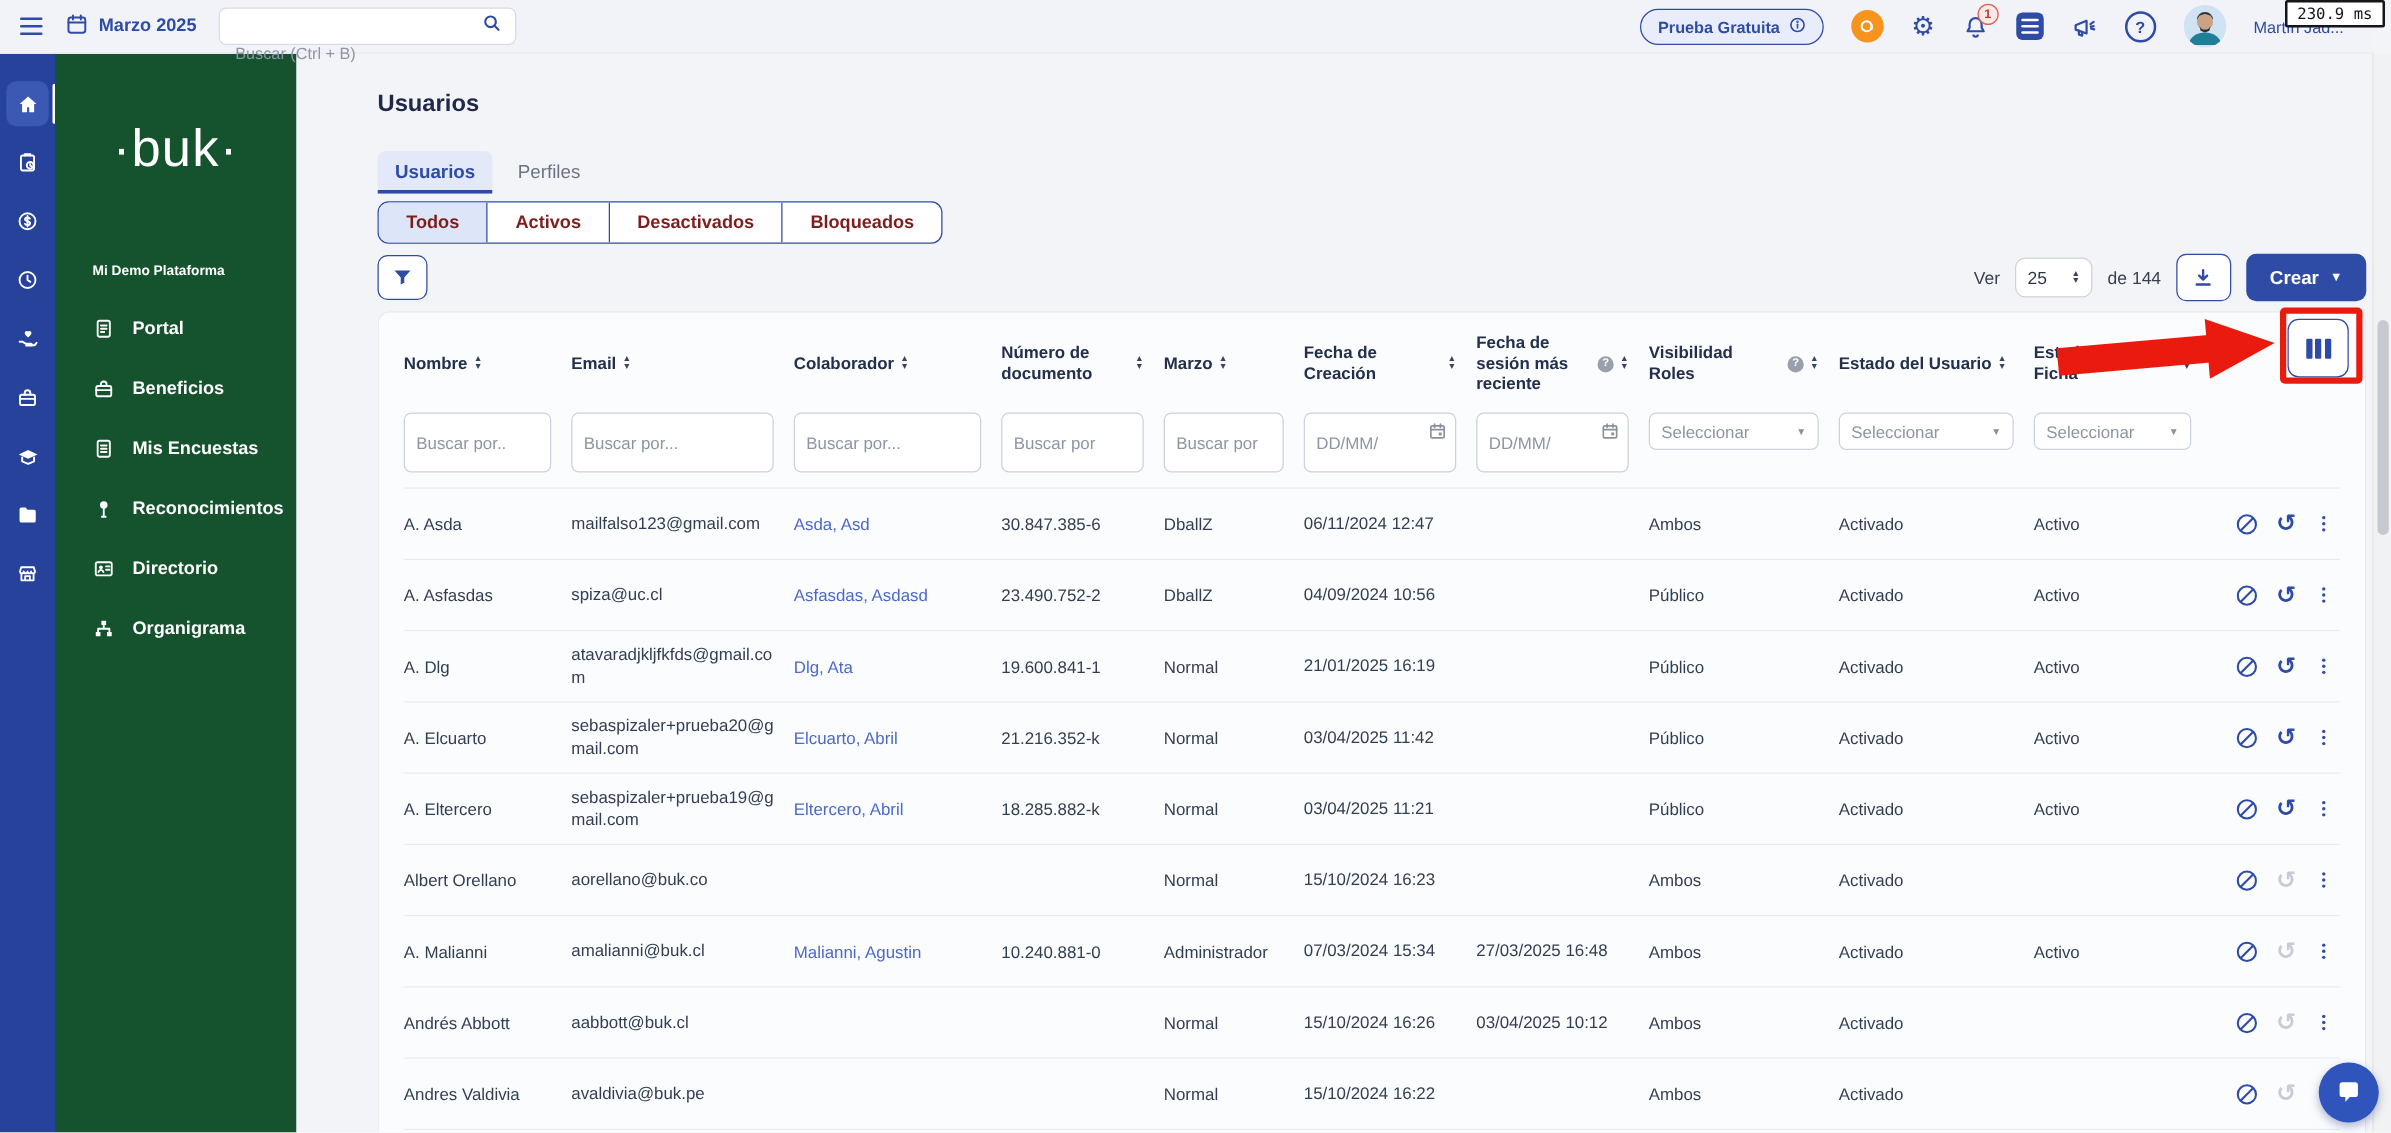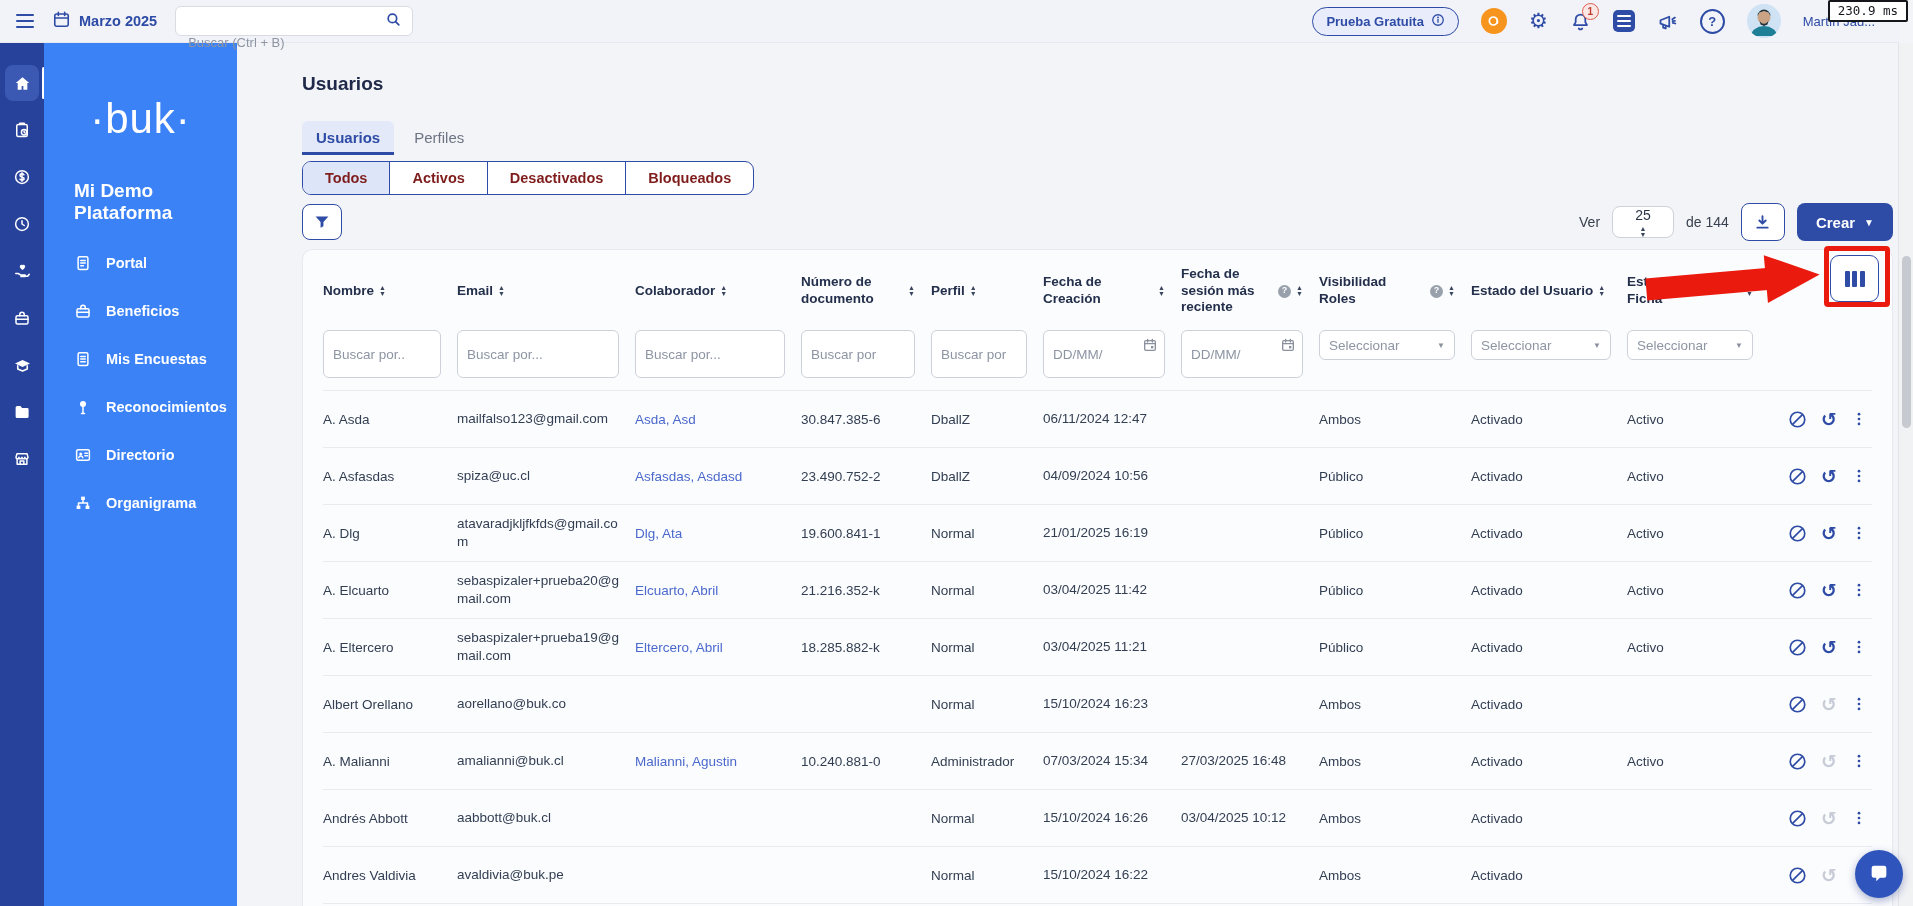--- a/index.html
+++ b/index.html
@@ -34,41 +34,41 @@
   
   .perf{position:absolute;top:0;right:5px;padding:1px 8px 2px;background:#fff;border:2px solid #15151c;border-radius:2px;
         font-family:"DejaVu Sans Mono",monospace;font-size:12.5px;color:#15151c;z-index:60;}
   
   .rail{position:absolute;top:43px;left:0;width:44px;bottom:0;background:#27429a;display:flex;flex-direction:column;
         align-items:center;padding-top:22px;gap:11px;box-sizing:border-box;z-index:4;}
   .rail-item{width:34px;height:36px;border-radius:8px;display:flex;align-items:center;justify-content:center;position:relative;cursor:pointer;}
   .rail-item.active{background:#3b58b3;}
   .rail-item.active::after{content:"";position:absolute;right:-6px;top:2px;width:3.5px;height:32px;background:#fff;border-radius:2px;}
   
-  .sidebar{position:absolute;top:43px;left:44px;width:193px;bottom:0;background:#3b82f6;color:#fff;z-index:4;}
+  .sidebar{position:absolute;top:43px;left:44px;width:193px;bottom:0;background:#14532d;color:#fff;z-index:4;}
   .logo{position:absolute;top:52px;left:0;right:0;text-align:center;font-size:42px;font-weight:500;letter-spacing:1px;}
-  .company{position:absolute;top:137px;left:30px;font-weight:bold;font-size:19px;}
+  .company{position:absolute;top:168px;left:30px;font-weight:bold;font-size:11px;}
   .nav{position:absolute;top:196px;left:0;right:0;}
   .nav-item{display:flex;align-items:center;gap:14px;padding-left:30px;height:48px;font-size:14.5px;font-weight:600;cursor:pointer;}
   
   .main{position:absolute;left:237px;top:43px;right:14px;bottom:0;background:#f3f4f7;}
   .content{position:absolute;left:65px;top:0;width:1591px;}
   .page-title{margin-top:30px;font-size:19px;font-weight:bold;color:#20294a;}
   .tabs{display:flex;gap:6px;margin-top:26px;}
   .tab{padding:8px 14px 6px;font-size:15px;color:#6c7484;border-bottom:3px solid transparent;cursor:pointer;}
   .tab.active{background:#e3e9f8;border-radius:6px 6px 0 0;color:#2e4ba6;font-weight:bold;border-bottom:3px solid #2e4ba6;}
   .segments{display:inline-flex;margin-top:6px;border:1px solid #2e4ba6;border-radius:9px;overflow:hidden;background:#fff;}
   .segment{padding:8px 22px;font-size:14.5px;color:#7f1d1d;font-weight:600;border-left:1px solid #2e4ba6;cursor:pointer;white-space:nowrap;}
   .segment:first-child{border-left:0;}
   .segment.active{background:#dde5f8;}
   .toolbar-row{display:flex;align-items:center;justify-content:space-between;margin-top:8px;}
   .filter-btn{width:38px;height:34px;border:1px solid #2e4ba6;border-radius:8px;background:#fff;display:flex;align-items:center;justify-content:center;cursor:pointer;}
   .controls{display:flex;align-items:center;gap:12px;font-size:14px;color:#39414f;}
   .pagesize{width:62px;height:32px;border:1px solid #cdd2da;border-radius:8px;background:#fff;display:flex;align-items:center;
-            justify-content:space-between;padding:0 9px;box-sizing:border-box;cursor:pointer;color:#2c3547;flex-direction:column;}
+            justify-content:space-between;padding:0 9px;box-sizing:border-box;cursor:pointer;color:#2c3547;}
   .updown{display:flex;flex-direction:column;line-height:5.5px;font-size:7px;color:#39455e;}
   .dl-btn{width:42px;height:36px;border:1.5px solid #2e4ba6;border-radius:8px;background:#fff;display:flex;align-items:center;justify-content:center;cursor:pointer;}
   .create-btn{height:38px;padding:0 19px;background:#2e4ba6;color:#fff;border:0;border-radius:8px;font-size:15px;font-weight:bold;
               display:flex;align-items:center;gap:9px;cursor:pointer;font-family:inherit;}
   .create-caret{font-size:10px;}
   
   .card{margin-top:8px;background:#fbfcfe;border:1px solid #e7e9ef;border-bottom:0;border-radius:10px 10px 0 0;
         position:relative;height:660px;box-sizing:border-box;padding:10px 20px 0;overflow:hidden;}
   .trow{display:grid;grid-template-columns:118px 162px 150px 114px 96px 122px 122px 136px 140px 126px 1fr;column-gap:16px;align-items:center;}
   .thead{min-height:62px;color:#232f4b;font-weight:bold;font-size:13.5px;padding-right:60px;}
@@ -400,21 +400,21 @@
             </span>
           </div>
           <div class="th">
             <span>Número de documento</span>
             <span class="sort">
               <span>▲</span>
               <span>▼</span>
             </span>
           </div>
           <div class="th">
-            <span>Perfil</span>
+            <span>Marzo</span>
             <span class="sort">
               <span>▲</span>
               <span>▼</span>
             </span>
           </div>
           <div class="th">
             <span>Fecha de Creación</span>
             <span class="sort">
               <span>▲</span>
               <span>▼</span>

